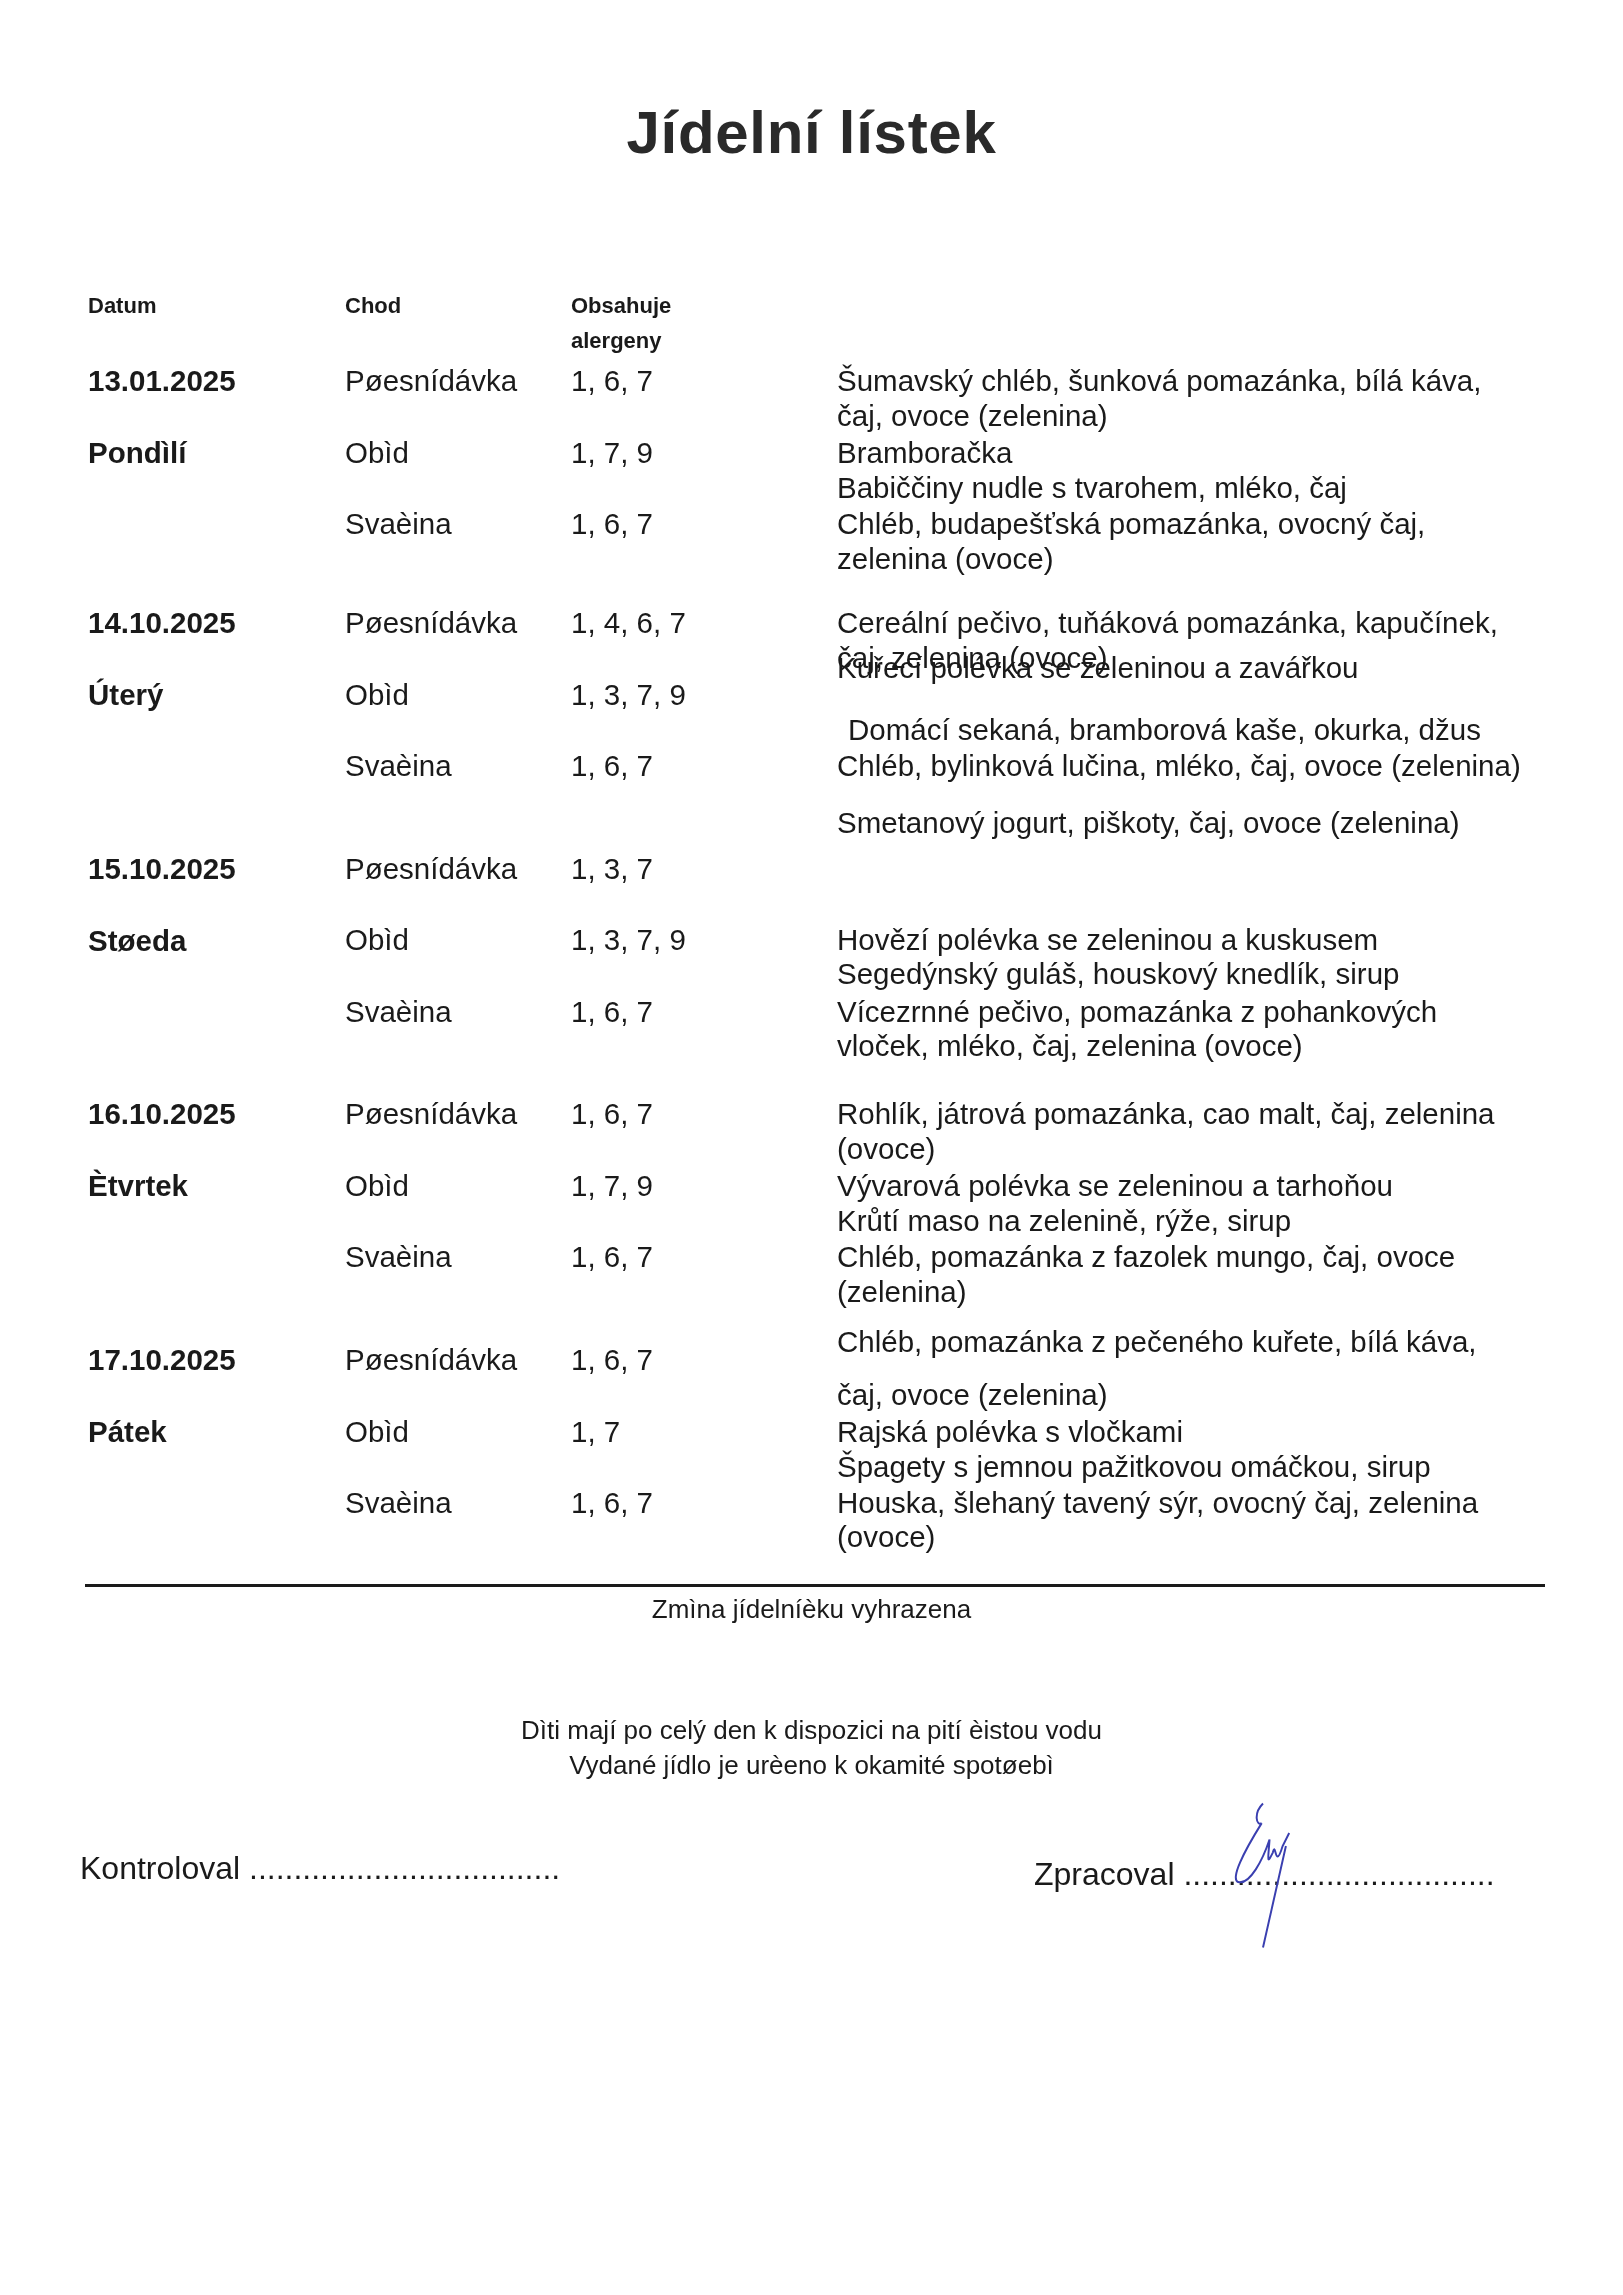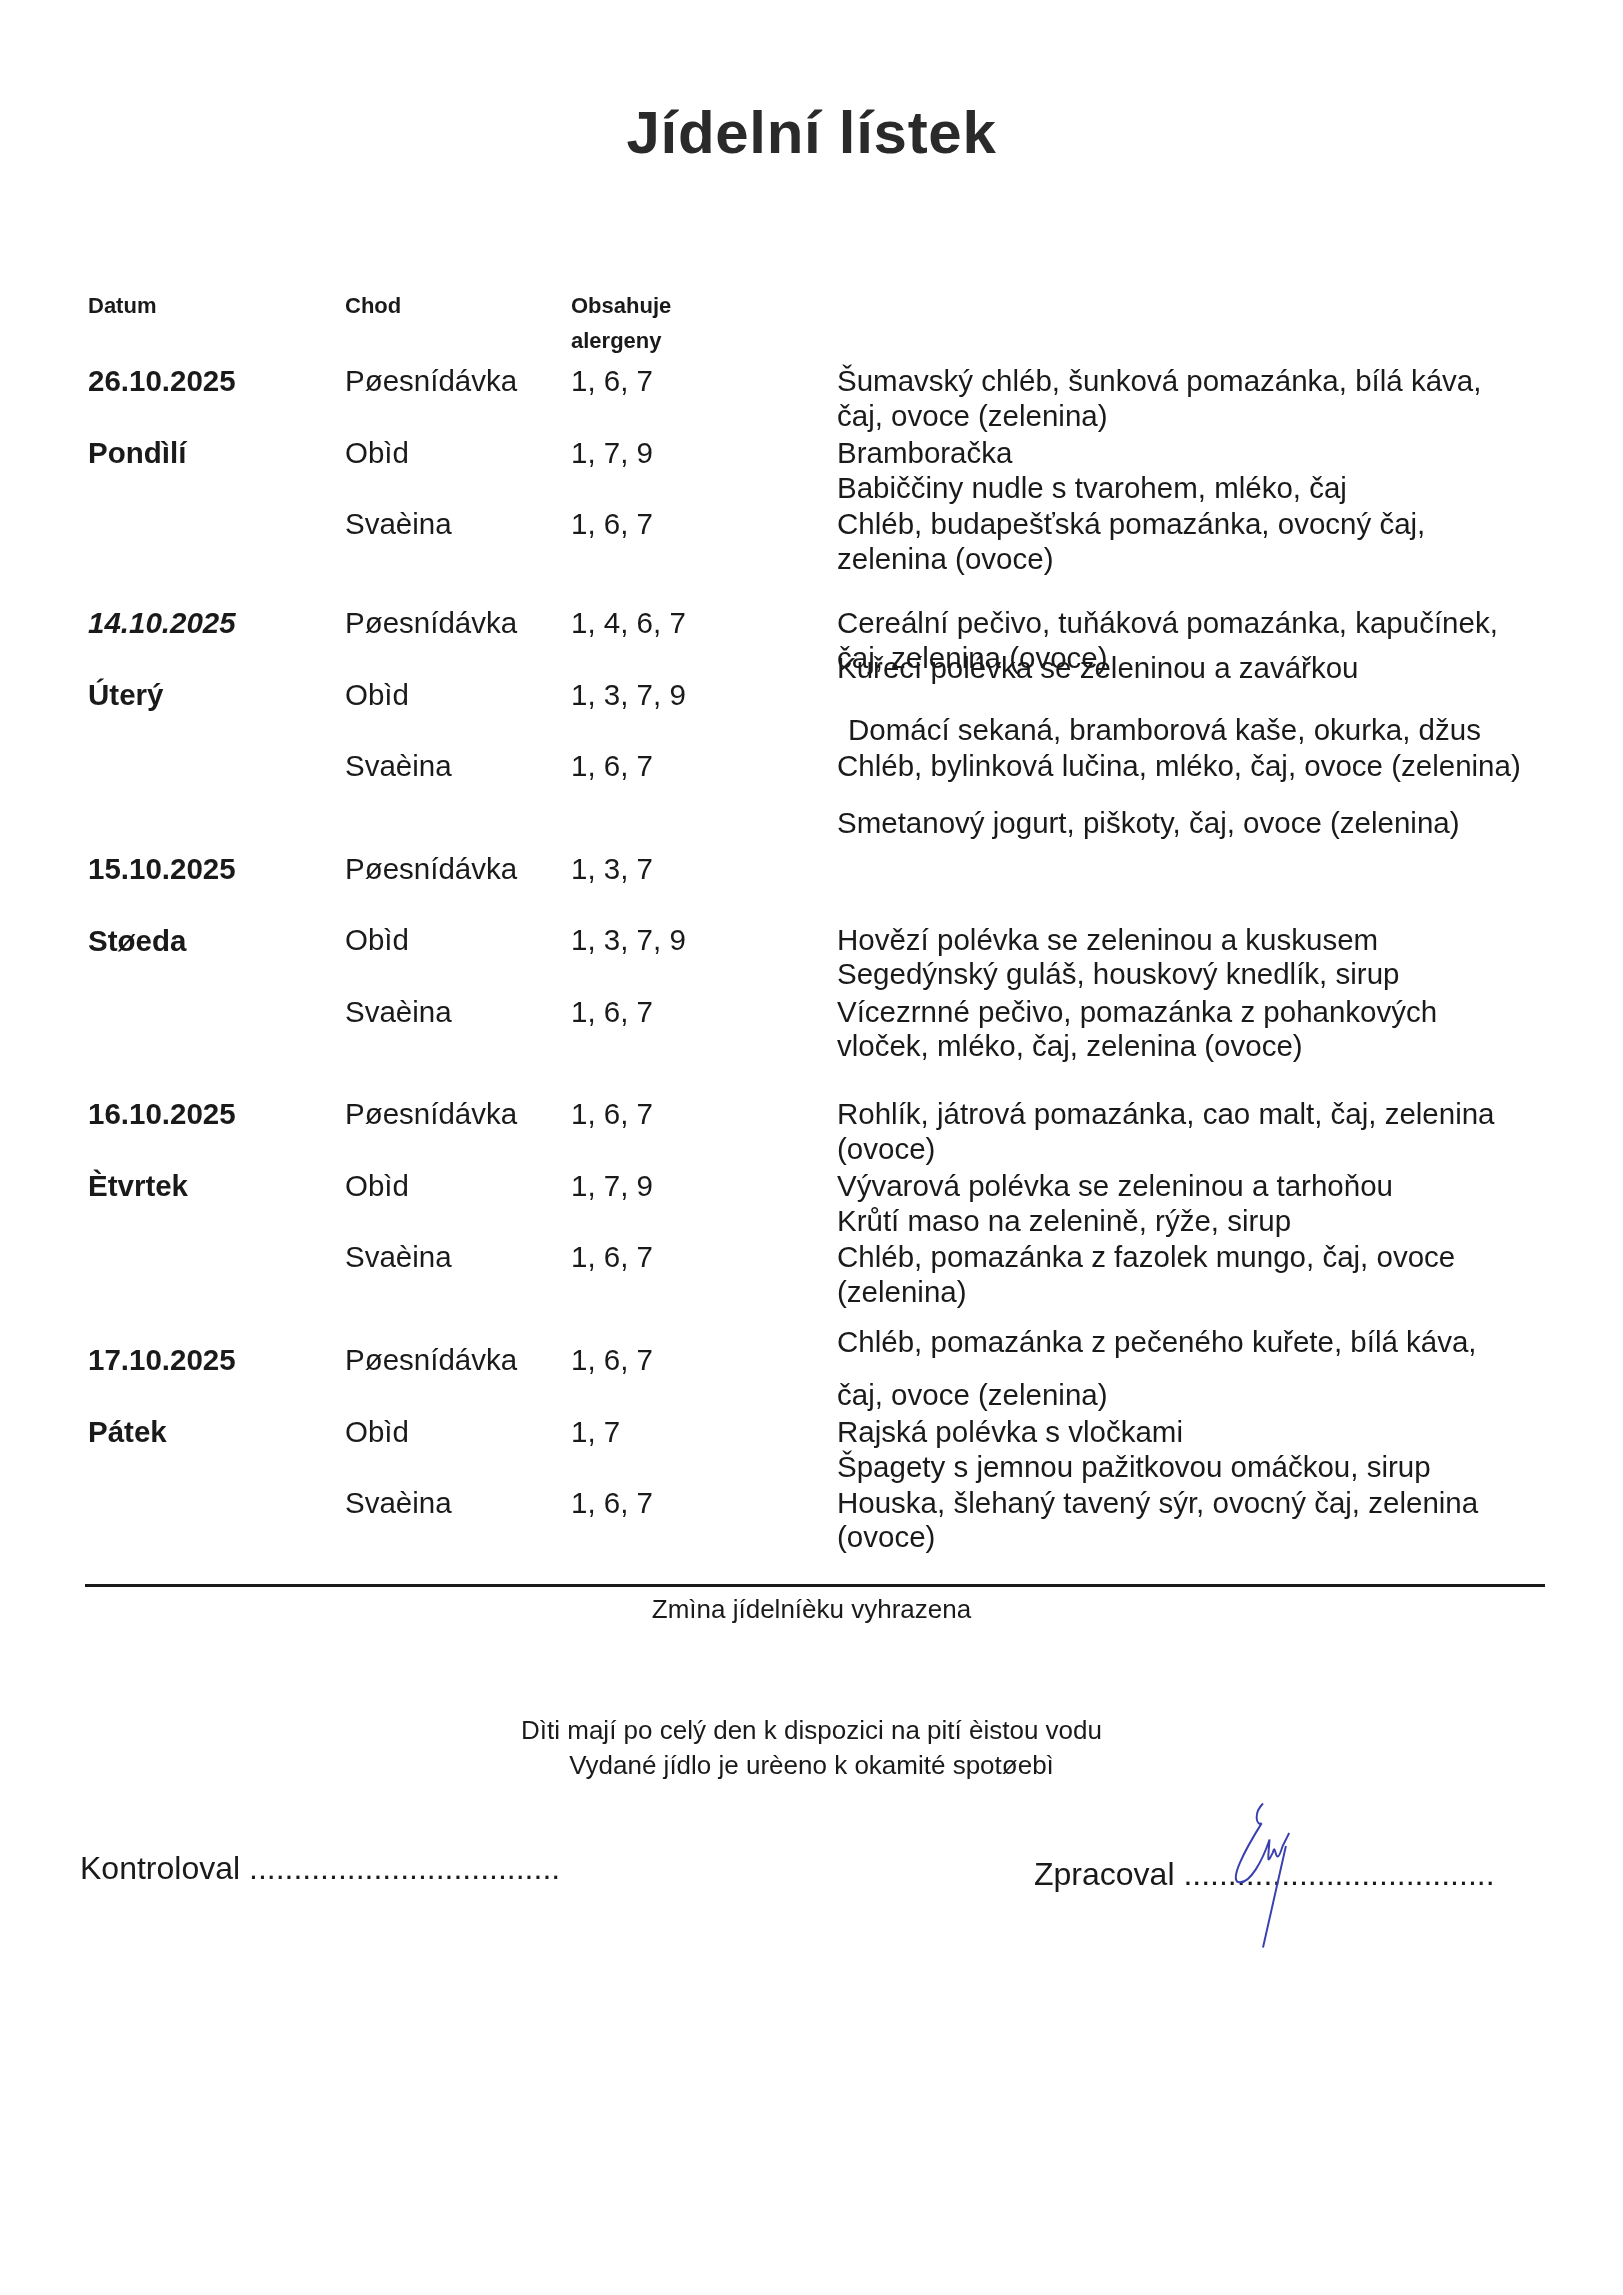--- a/index.html
+++ b/index.html
@@ -21,35 +21,35 @@
 <div class="title">Jídelní lístek</div>
 
 <div class="hdr" style="left:88px">Datum</div>
 <div class="hdr" style="left:345px">Chod</div>
 <div class="hdr" style="left:571px">
   <div>Obsahuje</div>
   <div>alergeny</div>
 </div>
 
 <div id="menu">
-    <div class="cell b" style="left: 88px; top: 363px;">26.10.2025</div>
+    <div class="cell b" style="left: 88px; top: 363px;">13.01.2025</div>
     <div class="cell b" style="left: 88px; top: 435px;">Pondìlí</div>
     <div class="cell" style="left: 345px; top: 363px;">Pøesnídávka</div>
     <div class="cell" style="left: 571px; top: 363px;">1, 6, 7</div>
     <div class="desc" style="left: 837px; top: 363px;">Šumavský chléb, šunková pomazánka, bílá káva,</div>
     <div class="desc" style="left: 837px; top: 398px;">čaj, ovoce (zelenina)</div>
     <div class="cell" style="left: 345px; top: 435px;">Obìd</div>
     <div class="cell" style="left: 571px; top: 435px;">1, 7, 9</div>
     <div class="desc" style="left: 837px; top: 435px;">Bramboračka</div>
     <div class="desc" style="left: 837px; top: 470px;">Babiččiny nudle s tvarohem, mléko, čaj</div>
     <div class="cell" style="left: 345px; top: 506px;">Svaèina</div>
     <div class="cell" style="left: 571px; top: 506px;">1, 6, 7</div>
     <div class="desc" style="left: 837px; top: 506px;">Chléb, budapešťská pomazánka, ovocný čaj,</div>
     <div class="desc" style="left: 837px; top: 541px;">zelenina (ovoce)</div>
-    <div class="cell b" style="left: 88px; top: 605px; font-style: italic;">14.10.2025</div>
+    <div class="cell b" style="left: 88px; top: 605px;">14.10.2025</div>
     <div class="cell b" style="left: 88px; top: 677px;">Úterý</div>
     <div class="cell" style="left: 345px; top: 605px;">Pøesnídávka</div>
     <div class="cell" style="left: 571px; top: 605px;">1, 4, 6, 7</div>
     <div class="desc" style="left: 837px; top: 605px;">Cereální pečivo, tuňáková pomazánka, kapučínek,</div>
     <div class="desc" style="left: 837px; top: 640px;">čaj, zelenina (ovoce)</div>
     <div class="cell" style="left: 345px; top: 677px;">Obìd</div>
     <div class="cell" style="left: 571px; top: 677px;">1, 3, 7, 9</div>
     <div class="desc" style="left: 837px; top: 650px;">Kuřecí polévka se zeleninou a zavářkou</div>
     <div class="desc" style="left: 837px; top: 712px; margin-left: 11px;">Domácí sekaná, bramborová kaše, okurka, džus</div>
     <div class="cell" style="left: 345px; top: 748px;">Svaèina</div>

